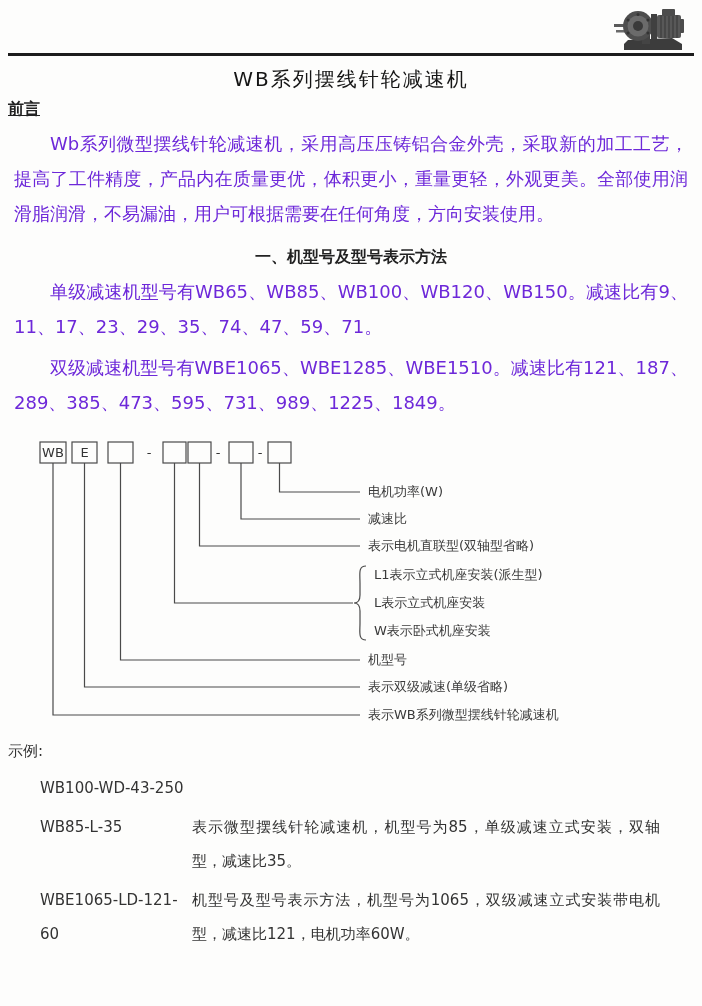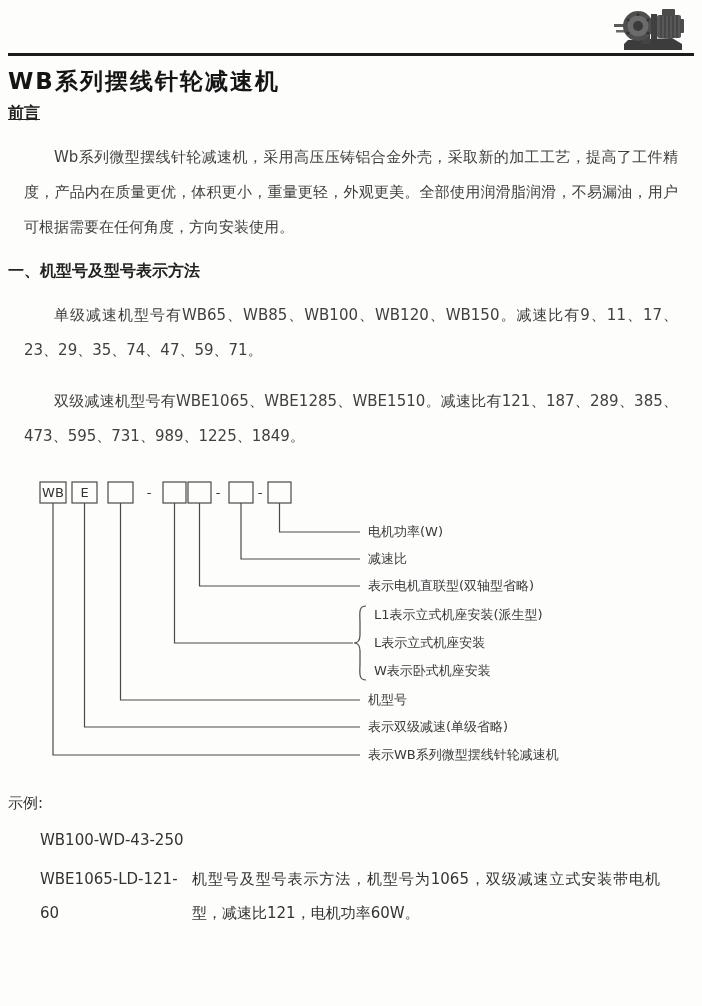--- a/index.html
+++ b/index.html
@@ -11,40 +11,41 @@
     font-family: "DejaVu Sans", "Liberation Sans", sans-serif;
     overflow: hidden;
   }
   .page { width: 702px; height: 1006px; padding: 0 8px; position: relative; }
 
   
   .header { position: relative; height: 56px; border-bottom: 3px solid #1c1c1c; }
   .machine-photo { position: absolute; right: 6px; top: 4px; width: 76px; height: 48px; }
 
   .doc-title {
-    font-size: 23px; font-weight: bold; color: #151515;
+    text-align: center;
+    font-size: 20px; font-weight: normal; color: #151515;
     margin: 10px 0 6px 0; letter-spacing: 2px;
     font-family: "DejaVu Sans", "Liberation Sans", sans-serif;
   }
 
   .preface-heading { font-size: 16px; font-weight: bold; color: #222; margin: 6px 0 2px 0; text-decoration: underline; }
   .body-para {
-    font-size: 15px; line-height: 35px; margin: 16px;
-    text-indent: 2em; text-align: justify; color: #404040;
+    font-size: 18px; line-height: 35px; margin: 6px;
+    text-indent: 2em; text-align: justify; color: #6d28d9;
   }
-  .section-heading { font-size: 16px; font-weight: bold; color: #222; margin: 16px 0 2px 0; }
+  .section-heading { font-size: 16px; font-weight: bold; color: #222; margin: 16px 0 2px 0; text-align: center; }
 
   .diagram-wrap { margin-top: 10px; text-align: right; }
   .diagram-wrap svg { display: block; }
   .diag-line { stroke: #4a4a4a; stroke-width: 1.2; fill: none; }
   .diag-box { stroke: #4a4a4a; stroke-width: 1.2; fill: none; }
   .diag-text { font-size: 13px; fill: #3a3a3a; font-family: "DejaVu Sans", "Liberation Sans", sans-serif; }
   .diag-box-text { font-size: 13px; fill: #333; font-family: "DejaVu Sans", "Liberation Sans", sans-serif; }
 
-  .examples-heading { font-size: 15px; color: #333; margin: 16px 0 10px 0; }
+  .examples-heading { font-size: 15px; color: #333; margin: 4px 0 10px 0; }
   .example-row { display: flex; font-size: 15px; line-height: 34px; color: #333; margin-bottom: 5px; }
   .example-model { flex: none; width: 184px; padding-left: 32px; }
   .example-desc { flex: none; width: 468px; text-align: justify; }
 </style>
 </head>
 <body>
 
 <div class="page">
 
   <div class="header">
@@ -125,17 +126,21 @@
       <text class="diag-text" x="360" y="289">表示WB系列微型摆线针轮减速机</text>
     </svg>
   </div>
 
   <div class="examples-heading">示例:</div>
 
   <div class="example-row">
     <div class="example-model">WB100-WD-43-250</div>
   </div>
   <div class="example-row">
+    <div class="example-model">WB85-L-35</div>
+    <div class="example-desc">表示微型摆线针轮减速机，机型号为85，单级减速立式安装，双轴型，减速比35。</div>
+  </div>
+  <div class="example-row">
     <div class="example-model">WBE1065-LD-121-60</div>
     <div class="example-desc">机型号及型号表示方法，机型号为1065，双级减速立式安装带电机型，减速比121，电机功率60W。</div>
   </div>
 
 </div>
 
 </body></html>

